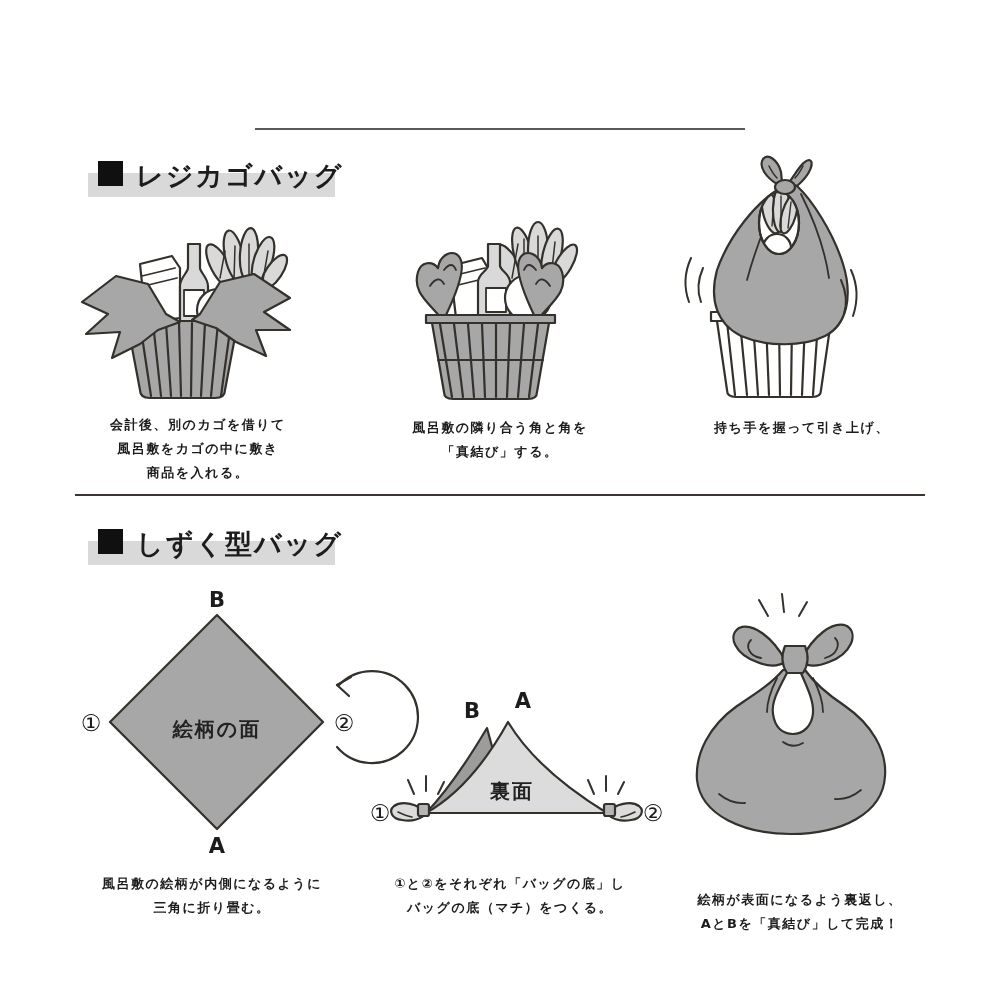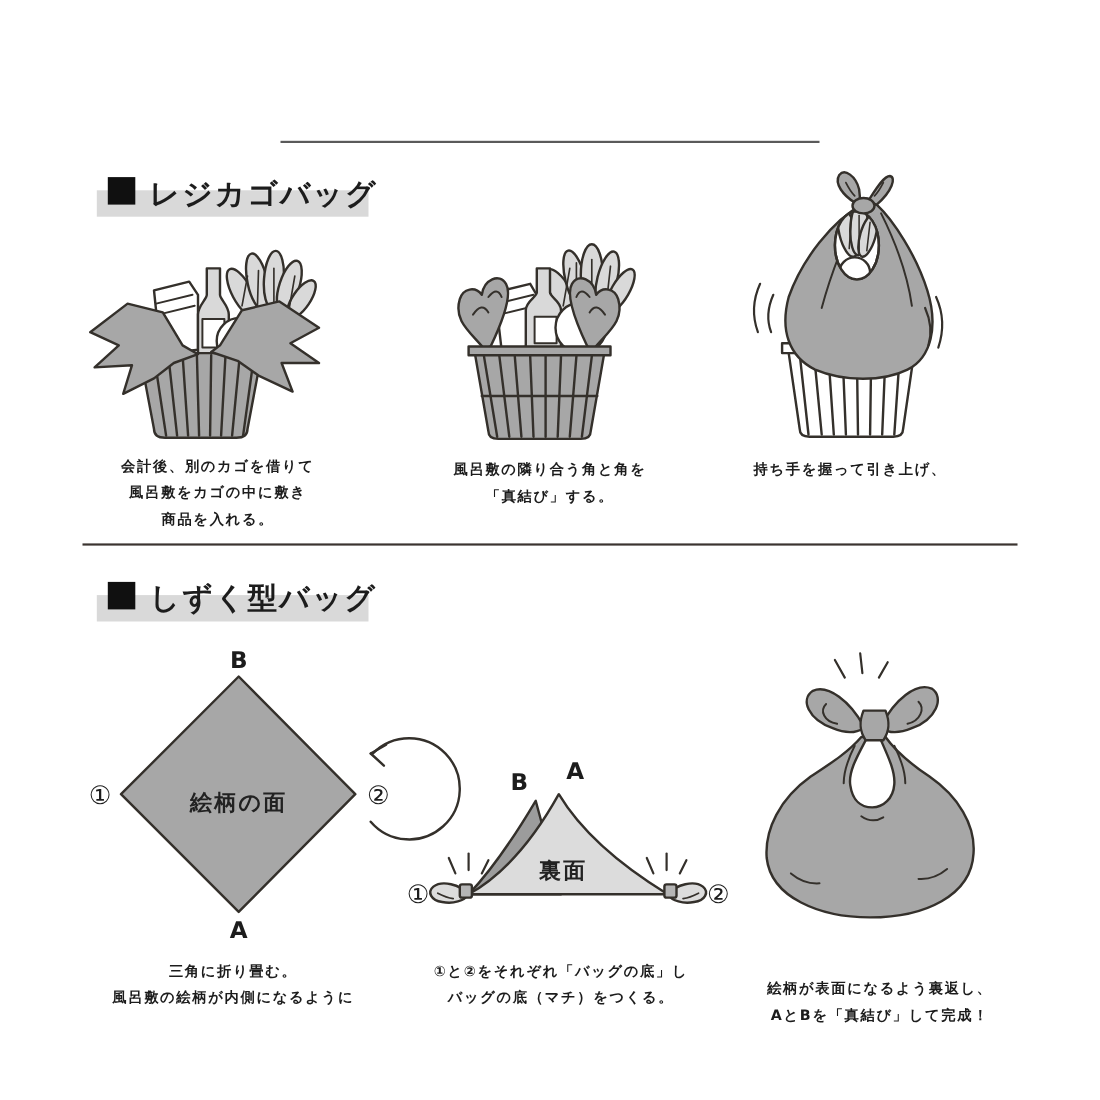--- a/index.html
+++ b/index.html
@@ -190,21 +190,21 @@
 
   <div class="caption" style="left:48px; top:413px;">
     <div>会計後、別のカゴを借りて</div>
     <div>風呂敷をカゴの中に敷き</div>
     <div>商品を入れる。</div>
   </div>
   <div class="caption" style="left:350px; top:416px;">
     <div>風呂敷の隣り合う角と角を</div>
     <div>「真結び」する。</div>
   </div>
-  <div class="caption" style="left:623px; top:416px;">
+  <div class="caption" style="left:652px; top:416px;">
     <div>持ち手を握って引き上げ、</div>
   </div>
 
   <div class="divider"></div>
 
   <div class="section-header" style="top:528px;">
     <div class="header-bar"></div>
     <div class="header-square"></div>
     <div class="header-text">しずく型バッグ</div>
   </div>
@@ -277,22 +277,22 @@
         <path d="M120,90 C108,68 88,52 74,58 C62,66 70,84 92,92 C104,97 114,96 120,92 Z"></path>
         <path d="M136,90 C148,66 168,50 182,56 C194,64 186,84 164,92 C152,97 142,96 136,92 Z"></path>
         <path d="M86,70 C80,76 84,86 96,88" fill="none" stroke-width="1.8"></path>
         <path d="M170,68 C176,74 172,85 160,88" fill="none" stroke-width="1.8"></path>
         <path d="M120,76 C116,86 116,94 122,103 L138,103 C144,94 144,86 140,76 Z"></path>
       </g>
     </svg>
   </div>
 
   <div class="caption" style="left:62px; top:872px;">
+    <div>風呂敷の絵柄が内側になるように</div>
     <div>三角に折り畳む。</div>
-    <div>風呂敷の絵柄が内側になるように</div>
   </div>
   <div class="caption" style="left:360px; top:872px;">
     <div>①と②をそれぞれ「バッグの底」し</div>
     <div>バッグの底（マチ）をつくる。</div>
   </div>
   <div class="caption" style="left:650px; top:872px;margin-top:16px;">
     <div>絵柄が表面になるよう裏返し、</div>
     <div>AとBを「真結び」して完成！</div>
   </div>
 

